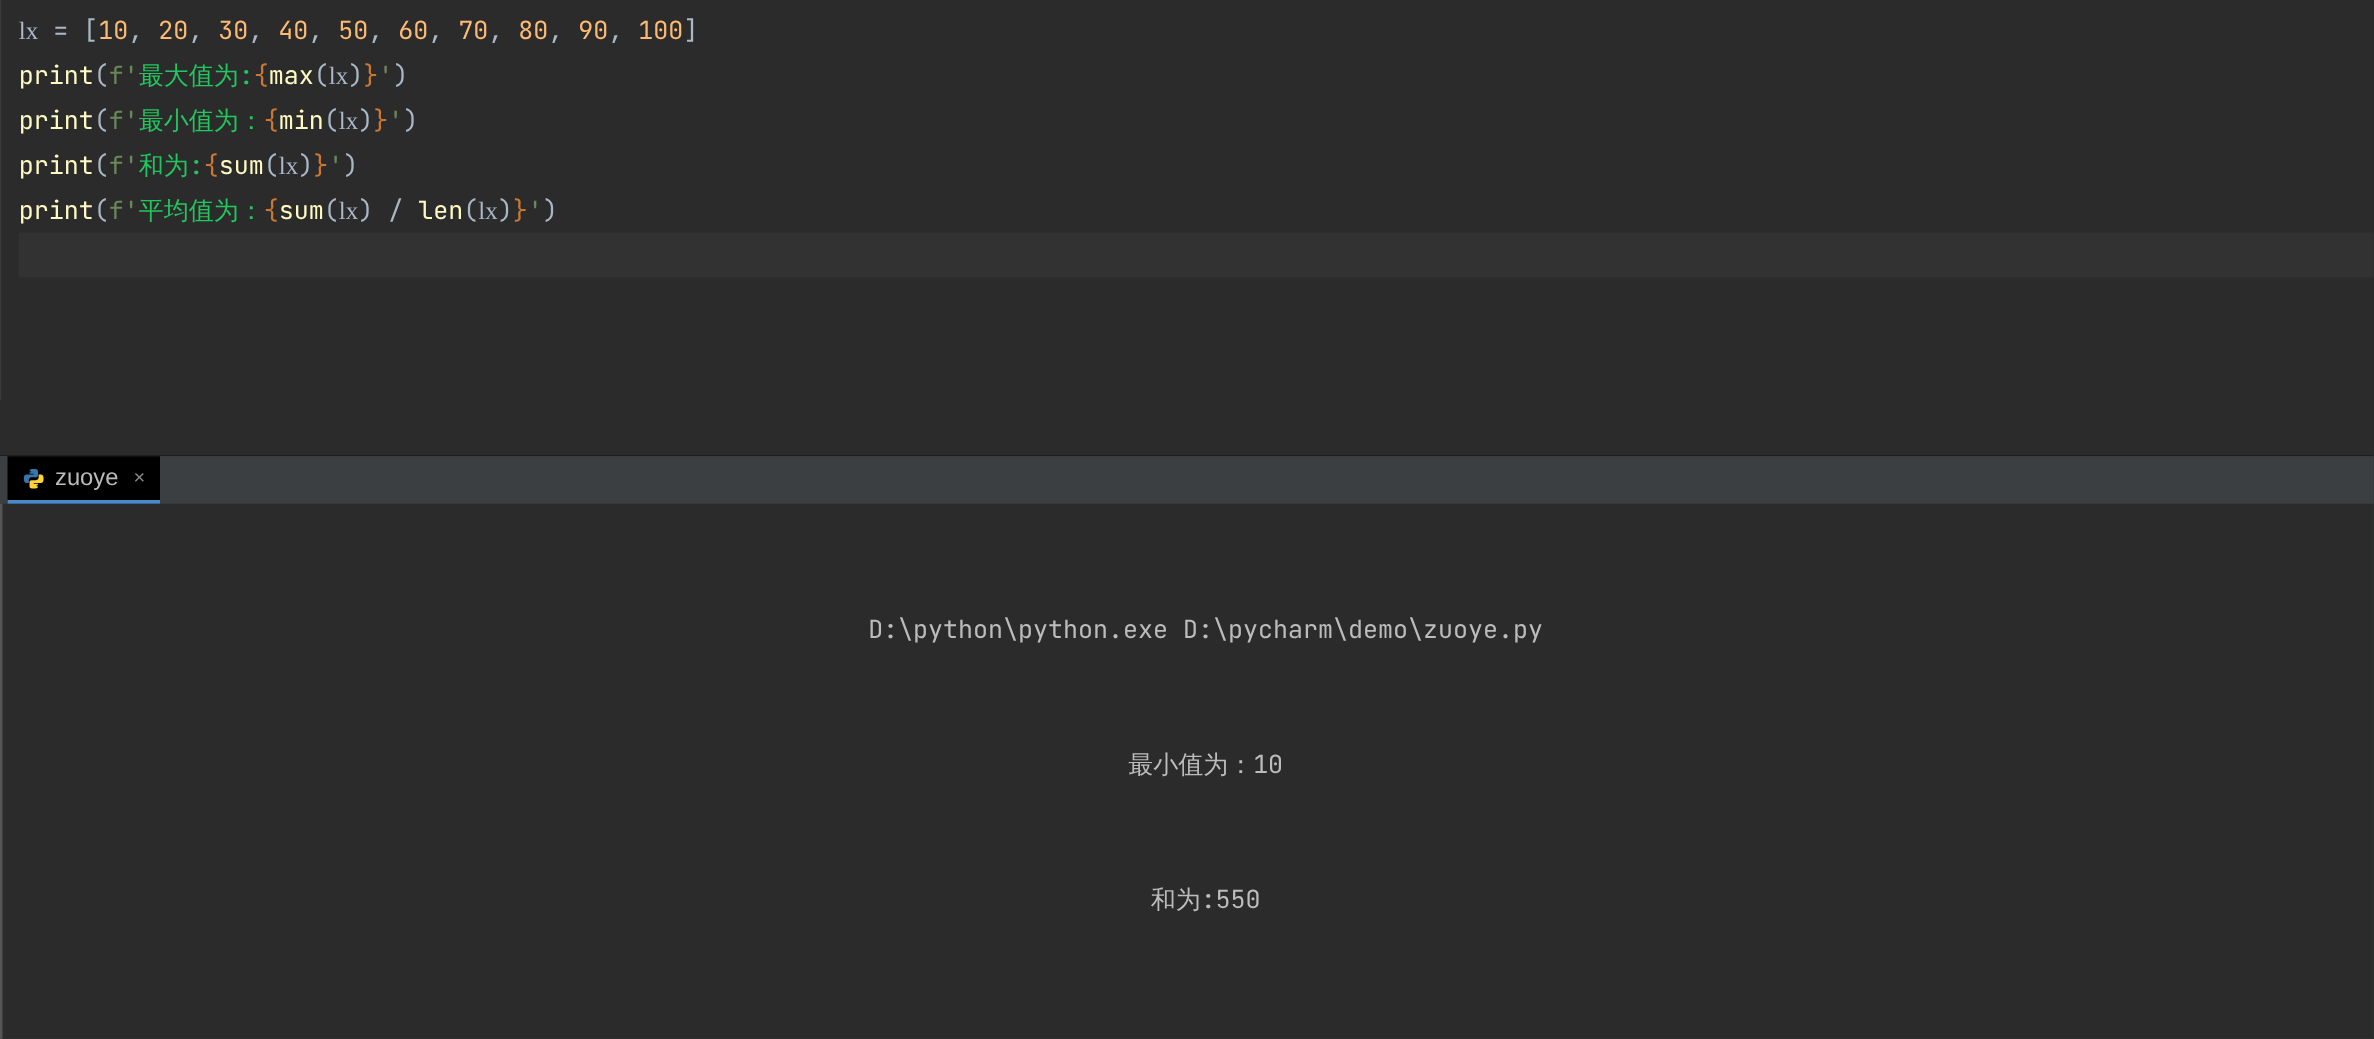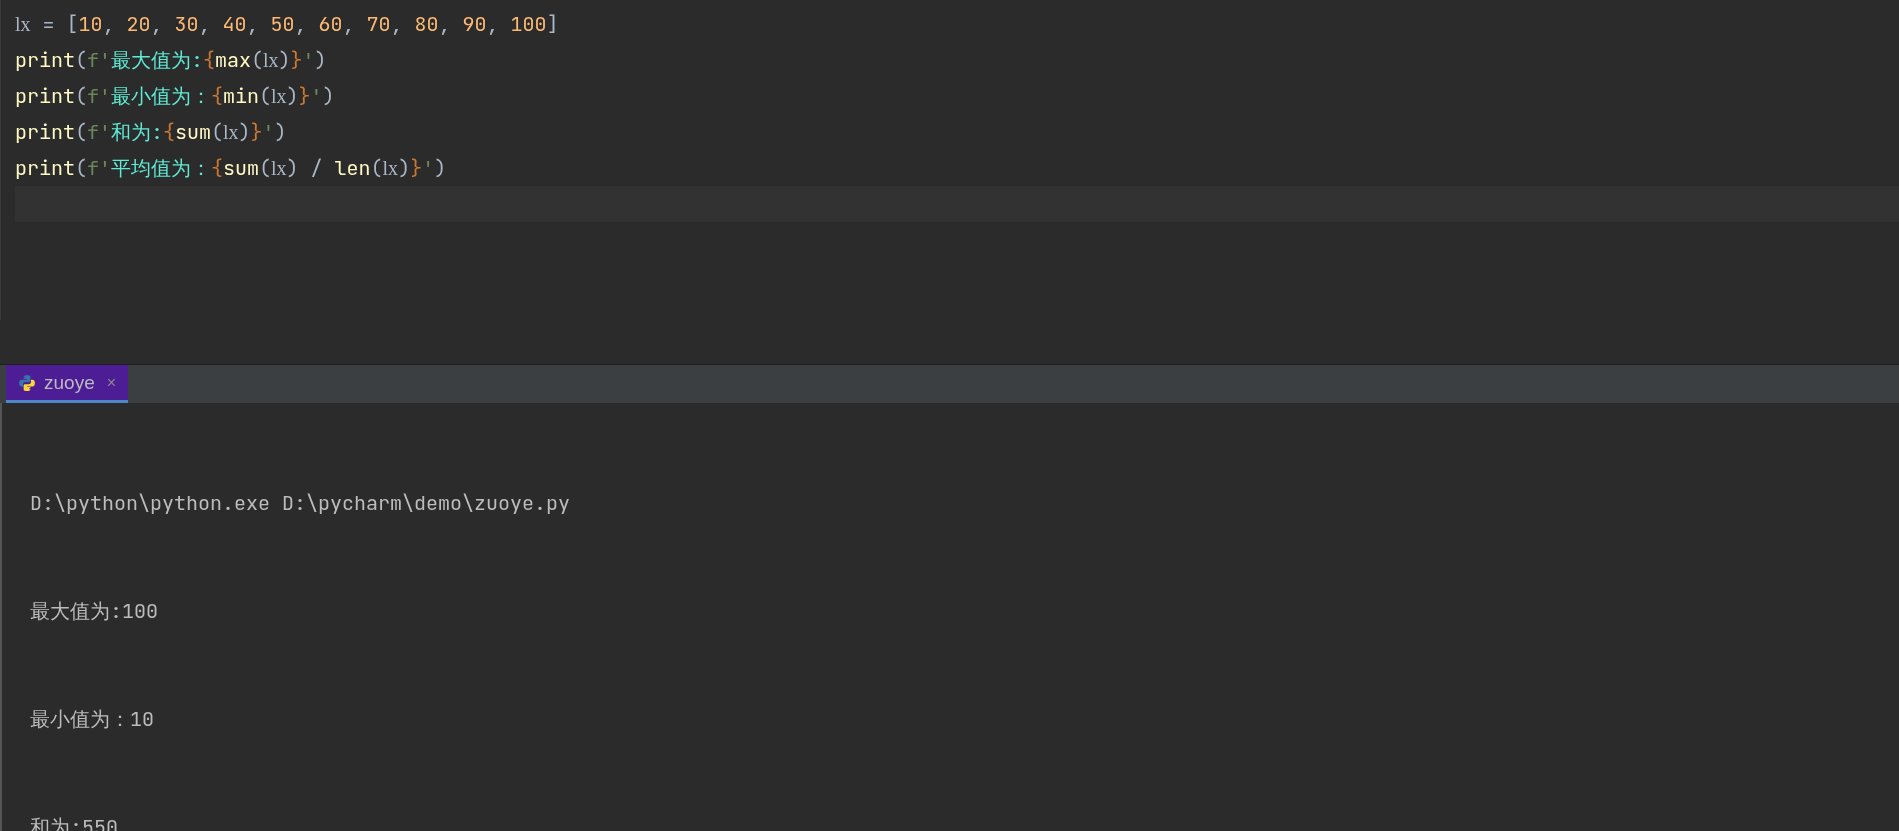--- a/index.html
+++ b/index.html
@@ -21,21 +21,21 @@
   .code-line {
     height: 36px;
     line-height: 36px;
     white-space: pre;
   }
   .tk-default { color: #a9b7c6; }
   .tk-ident   { color: #a9b7c6; font-family: Liberation Serif, serif; }
   .tk-func    { color: #fef9c3; }  
   .tk-num     { color: #fdba74; }
   .tk-str     { color: #6a8759; }
-  .tk-fstr-text { color: #5eead4; } 
+  .tk-fstr-text { color: #22c55e; } 
   .tk-brace   { color: #cc7832; }   
   .tk-op      { color: #a9b7c6; }
   .current-line { background: #323232; }
   .gutter-spacer { height: 44px; background: #2b2b2b; }
 
   .run-panel {
     border-top: 1px solid #1e1e1e;
     background: #3c3f41;
   }
   .run-tabs {
@@ -44,21 +44,21 @@
     align-items: stretch;
     background: #3c3f41;
     padding-left: 6px;
   }
   .run-tab {
     display: flex;
     align-items: center;
     gap: 8px;
     padding: 0 12px;
     color: #bbbbbb;
-    background: #4c1d95;
+    background: #000000;
     border-bottom: 3px solid #4a88c7;
     cursor: default;
     font-size: 19px;
     font-family: sans-serif;
   }
   .run-tab .py-icon {
     width: 18px; height: 18px;
     display: inline-block;
   }
   .run-tab .close-x {
@@ -71,21 +71,21 @@
     background: #2b2b2b;
     color: #bcbcbc;
     padding: 10px 0 0 28px;
     font-family: "JetBrains Mono","Consolas",monospace;
     font-size: 20px;
     line-height: 36px;
     height: 430px;
     border-left: 2px solid #555;
     white-space: pre;
   }
-  .console-line { height: 36px; }
+  .console-line { height: 36px; text-align: center; }
 </style>
 </head>
 <body>
 
 <div class="editor-area">
 
   <div class="code-line"><span class="tk-ident">lx</span><span class="tk-op"> = </span><span class="tk-default">[</span><span class="tk-num">10</span><span class="tk-default">, </span><span class="tk-num">20</span><span class="tk-default">, </span><span class="tk-num">30</span><span class="tk-default">, </span><span class="tk-num">40</span><span class="tk-default">, </span><span class="tk-num">50</span><span class="tk-default">, </span><span class="tk-num">60</span><span class="tk-default">, </span><span class="tk-num">70</span><span class="tk-default">, </span><span class="tk-num">80</span><span class="tk-default">, </span><span class="tk-num">90</span><span class="tk-default">, </span><span class="tk-num">100</span><span class="tk-default">]</span></div>
 
   <div class="code-line"><span class="tk-func">print</span><span class="tk-default">(</span><span class="tk-str">f'</span><span class="tk-fstr-text">最大值为:</span><span class="tk-brace">{</span><span class="tk-func">max</span><span class="tk-default">(</span><span class="tk-ident">lx</span><span class="tk-default">)</span><span class="tk-brace">}</span><span class="tk-str">'</span><span class="tk-default">)</span></div>
 
@@ -110,20 +110,19 @@
           <path fill="#ffd43b" d="M17 30c5 0 5-2 5-4v-3h-6v-1h10c2 0 4-1 4-6s-2-6-4-6h-3v4c0 2-1 4-4 4h-6c-2 0-3 1-3 3v5c0 2 0 4 5 4h2zm4-3a1 1 0 110-2 1 1 0 010 2z"></path>
         </svg>
       </span>
       <span>zuoye</span>
       <span class="close-x">×</span>
     </div>
   </div>
 
   <div class="console-area">
     <div class="console-line">D:\python\python.exe D:\pycharm\demo\zuoye.py</div>
-    <div class="console-line">最大值为:100</div>
     <div class="console-line">最小值为：10</div>
     <div class="console-line">和为:550</div>
     
     
     
   </div>
 </div>
 
 </body></html>

